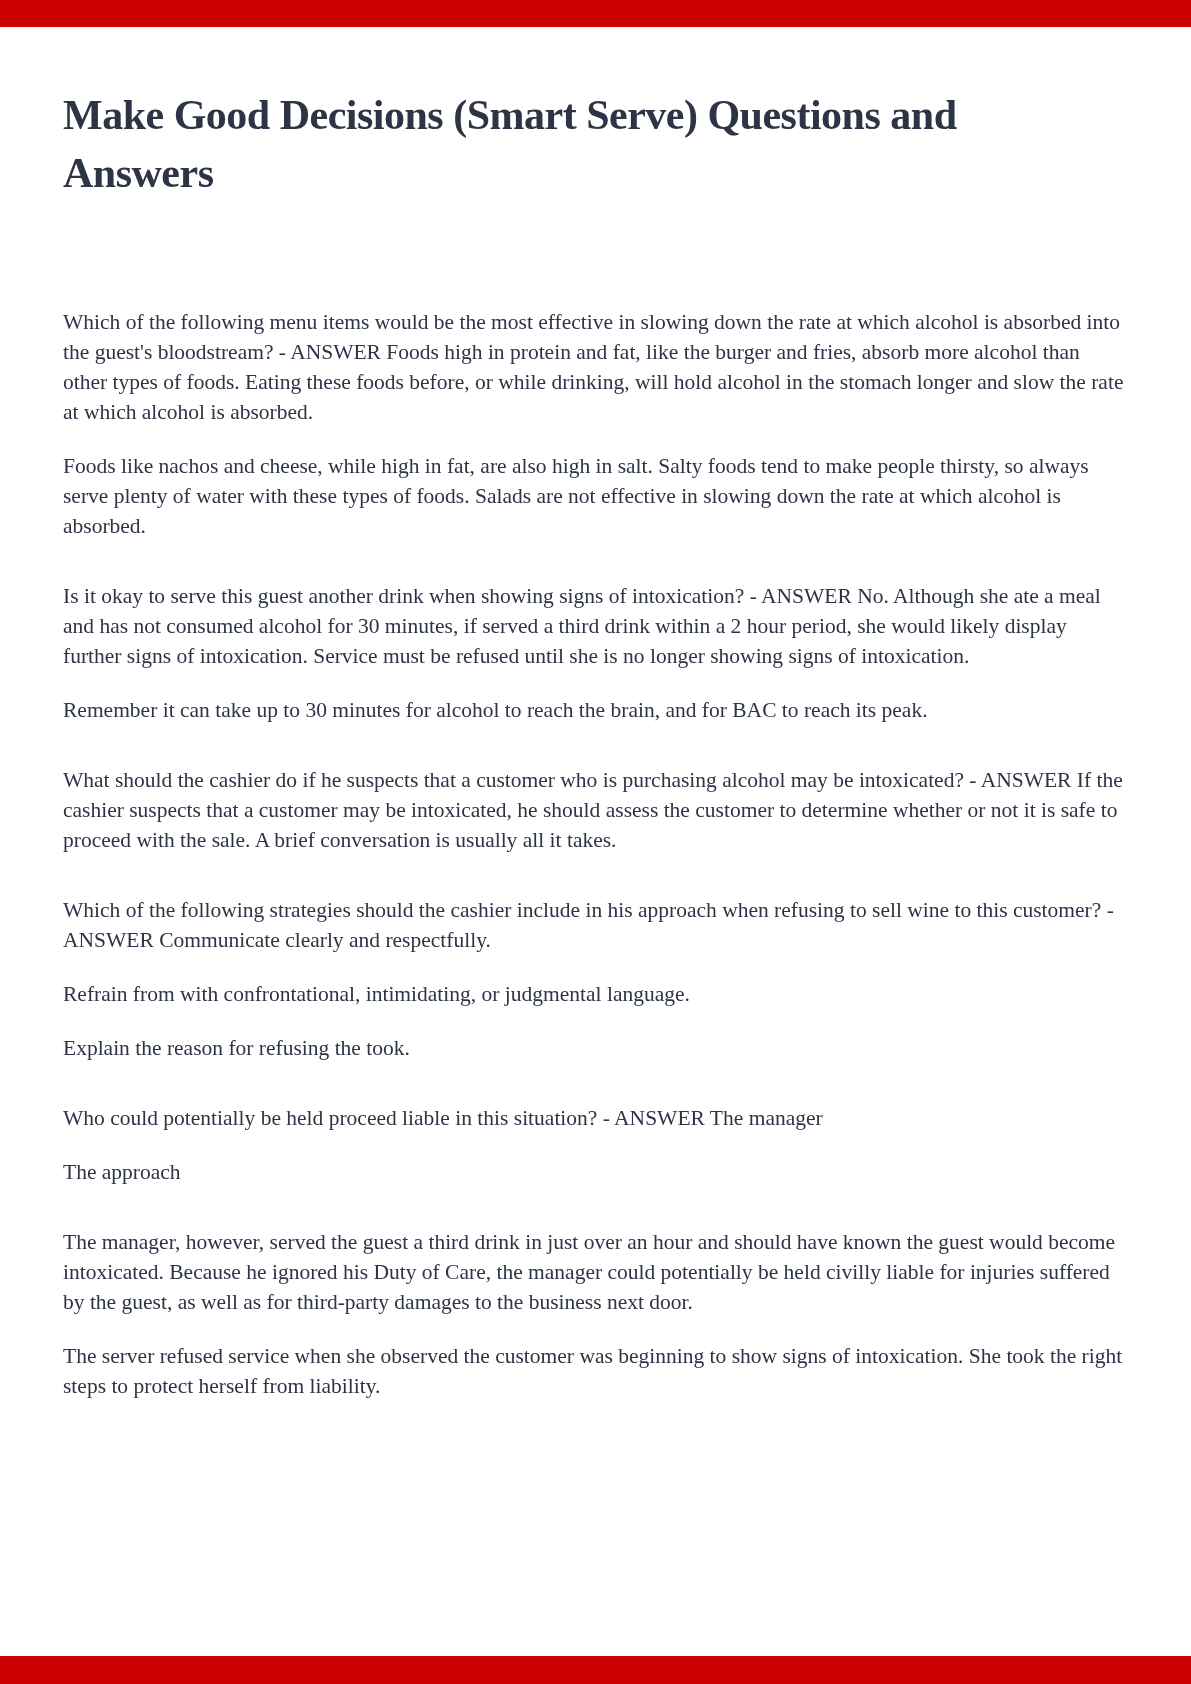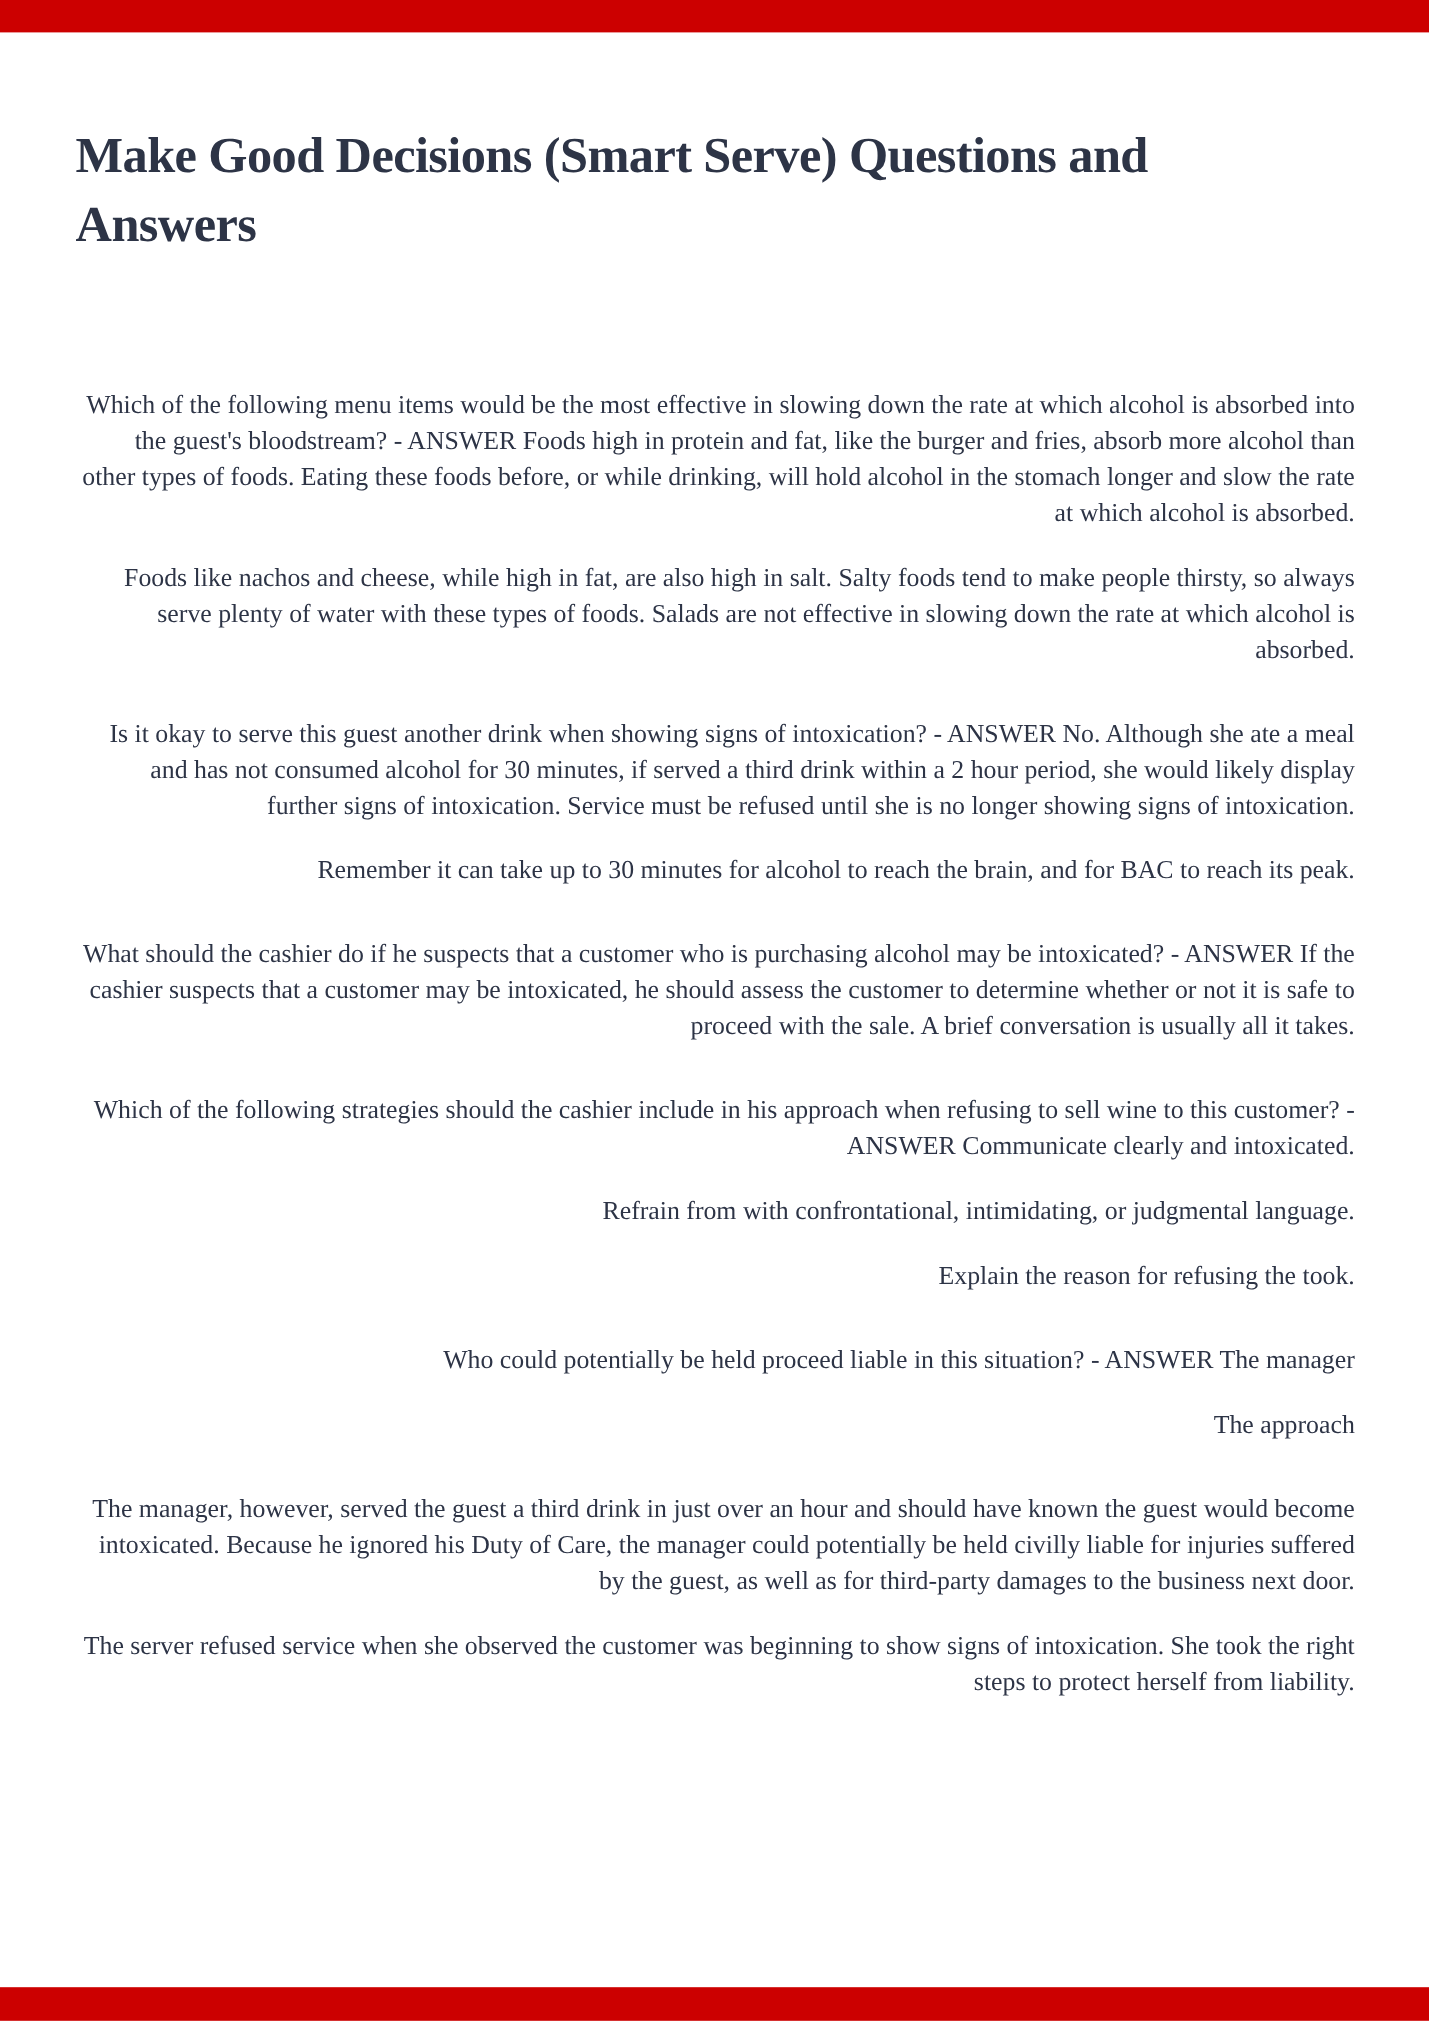--- a/index.html
+++ b/index.html
@@ -19,38 +19,37 @@
     left: 0;
     width: 1191px;
     height: 27px;
     background: #cc0000;
   }
   .red-bar.top { top: 0; }
   .red-bar.bottom { bottom: 0; height: 28px; }
 
   .content {
     position: absolute;
-    top: 15px;
+    top: 0;
     left: 63px;
     width: 1066px;
     color: #2d3446;
   }
   .title {
     margin: 86px 0 0 0;
     max-width: 990px;
     font-family: "Liberation Serif", serif;
     font-weight: 700;
     font-size: 42px;
     line-height: 58px;
     letter-spacing: -0.5px;
     color: #2d3446;
   }
   .qa-section {
     margin-top: 40px;
-    text-align: right;
   }
   .qa-section:first-child {
     margin-top: 105px;
   }
   p.para {
     margin: 24px 0 0 0;
     font-size: 21.5px;
     line-height: 30px;
     color: #2d3446;
   }
@@ -69,21 +68,21 @@
           <p class="para">Foods like nachos and cheese, while high in fat, are also high in salt. Salty foods tend to make people thirsty, so always serve plenty of water with these types of foods. Salads are not effective in slowing down the rate at which alcohol is absorbed.</p>
         </section>
         <section class="qa-section">
           <p class="para">Is it okay to serve this guest another drink when showing signs of intoxication? - ANSWER No. Although she ate a meal and has not consumed alcohol for 30 minutes, if served a third drink within a 2 hour period, she would likely display further signs of intoxication. Service must be refused until she is no longer showing signs of intoxication.</p>
           <p class="para">Remember it can take up to 30 minutes for alcohol to reach the brain, and for BAC to reach its peak.</p>
         </section>
         <section class="qa-section">
           <p class="para">What should the cashier do if he suspects that a customer who is purchasing alcohol may be intoxicated? - ANSWER If the cashier suspects that a customer may be intoxicated, he should assess the customer to determine whether or not it is safe to proceed with the sale. A brief conversation is usually all it takes.</p>
         </section>
         <section class="qa-section">
-          <p class="para">Which of the following strategies should the cashier include in his approach when refusing to sell wine to this customer? - ANSWER Communicate clearly and intoxicated.</p>
+          <p class="para">Which of the following strategies should the cashier include in his approach when refusing to sell wine to this customer? - ANSWER Communicate clearly and respectfully.</p>
           <p class="para">Refrain from with confrontational, intimidating, or judgmental language.</p>
           <p class="para">Explain the reason for refusing the took.</p>
         </section>
         <section class="qa-section">
           <p class="para">Who could potentially be held proceed liable in this situation? - ANSWER The manager</p>
           <p class="para">The approach</p>
         </section>
         <section class="qa-section">
           <p class="para">The manager, however, served the guest a third drink in just over an hour and should have known the guest would become intoxicated. Because he ignored his Duty of Care, the manager could potentially be held civilly liable for injuries suffered by the guest, as well as for third-party damages to the business next door.</p>
           <p class="para">The server refused service when she observed the customer was beginning to show signs of intoxication. She took the right steps to protect herself from liability.</p>

